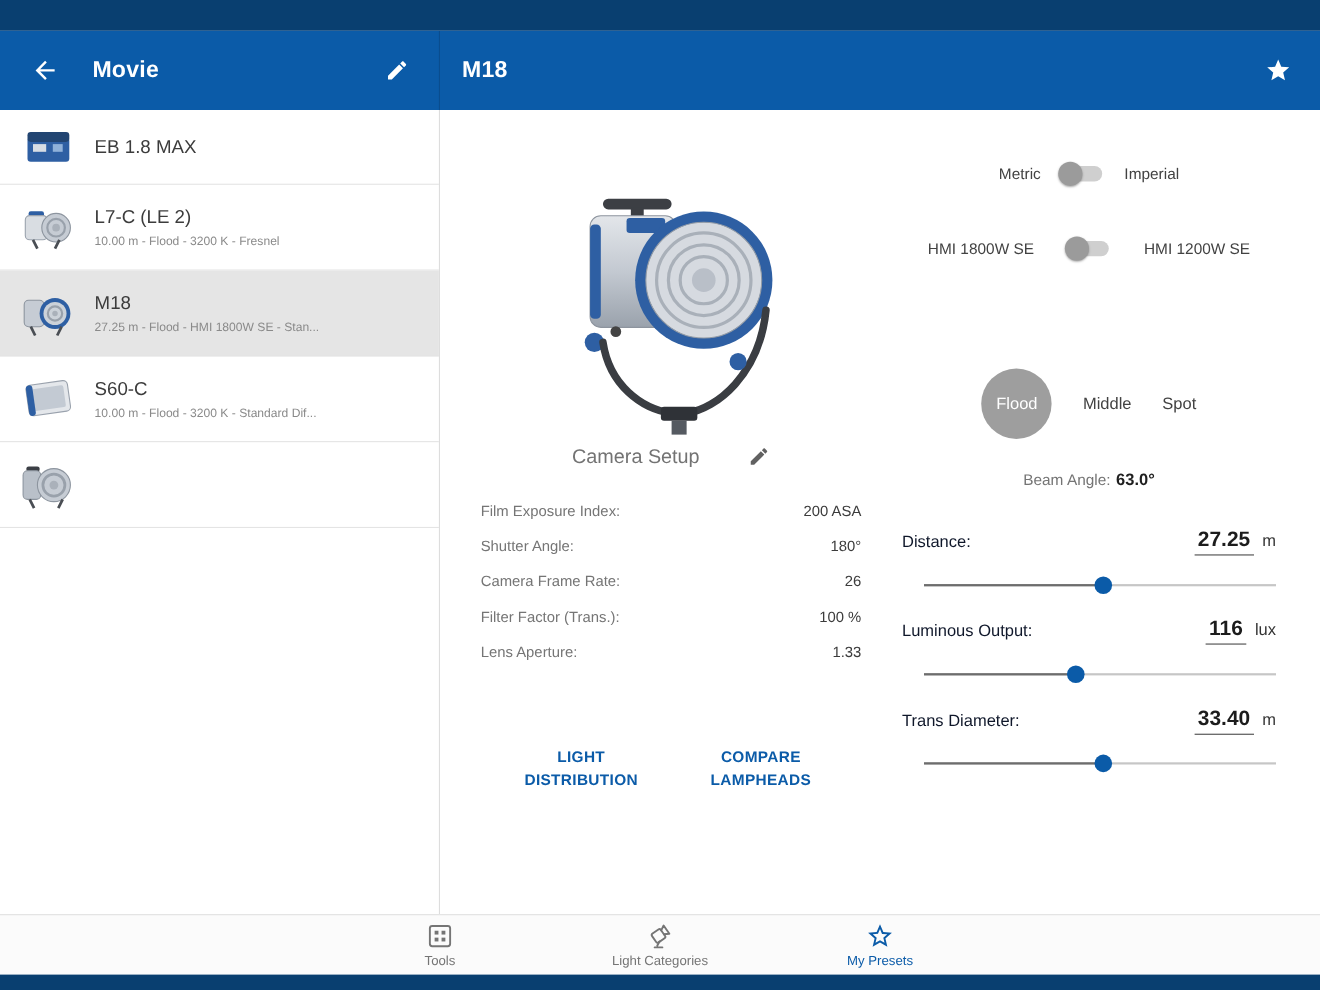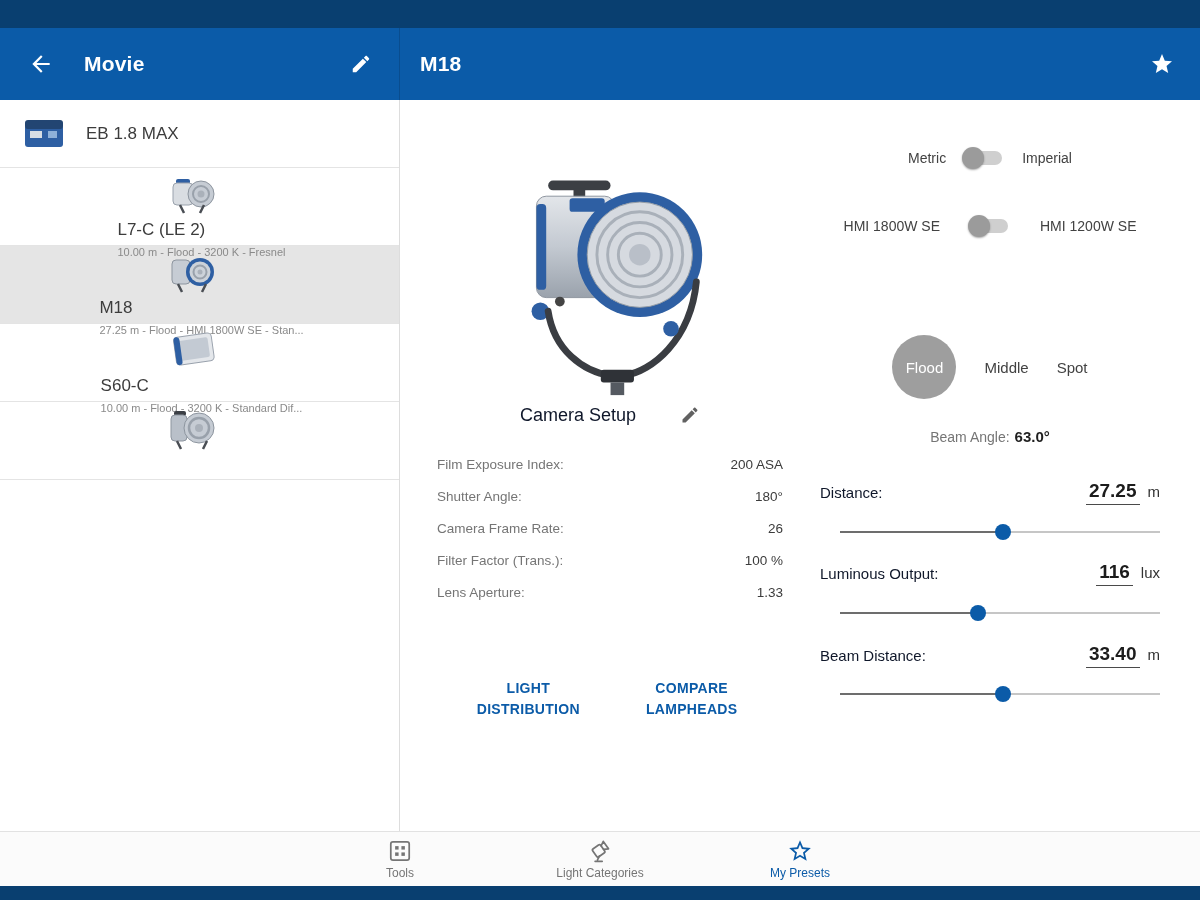--- a/index.html
+++ b/index.html
@@ -13,21 +13,21 @@
   .icon-btn{display:flex;align-items:center;justify-content:center;cursor:pointer;}
   .back-btn{margin-left:28px;}
   .bar-title{font-size:21px;font-weight:bold;margin-left:30px;letter-spacing:.2px;}
   .left .edit-btn{position:absolute;right:28px;}
   .right .bar-title{margin-left:20px;}
   .right .star-btn{position:absolute;right:26px;}
   
   .sidebar{position:absolute;top:100px;left:0;width:400px;bottom:68px;background:#fff;border-right:1px solid #ddd;box-sizing:border-box;}
   .list-item{display:flex;align-items:center;padding:0 14px 0 18px;border-bottom:1px solid #e4e4e4;box-sizing:border-box;cursor:pointer;}
   .list-item.short{height:68px;}
-  .list-item.tall{height:78px;flex-direction:column;}
+  .list-item.tall{height:78px;}
   .list-item.selected{background:#e5e5e5;}
   .thumb{width:52px;height:46px;flex:0 0 52px;margin-right:16px;}
   .li-text{display:flex;flex-direction:column;min-width:0;}
   .li-title{font-size:17px;color:#3c3c3c;}
   .li-sub{font-size:11px;color:#8a8a8a;margin-top:6px;white-space:nowrap;}
   
   .main{position:absolute;left:400px;top:100px;width:800px;bottom:68px;background:#fff;}
   .hero{position:absolute;left:115px;top:62px;width:195px;height:240px;}
   .row-units{position:absolute;top:44px;left:420px;width:340px;height:28px;display:flex;align-items:center;justify-content:center;gap:16px;}
   .row-lamp{position:absolute;top:112px;left:420px;width:340px;height:28px;display:flex;align-items:center;justify-content:center;gap:28px;}
@@ -46,21 +46,21 @@
   .param-row{position:absolute;left:420px;width:340px;height:30px;display:flex;justify-content:space-between;align-items:center;}
   .param-label{font-size:15px;color:#0f172a;}
   .field-val{display:flex;align-items:baseline;}
   .field-val .num{font-size:19px;font-weight:bold;color:#1c1c1c;border-bottom:1px solid #4a4a4a;padding:0 3px 2px;}
   .field-val .unit{font-size:15px;color:#333;margin-left:8px;}
   .slider{position:absolute;left:440px;width:320px;height:16px;cursor:pointer;}
   .sl-track{position:absolute;left:0;right:0;top:7px;height:2px;background:#c6c6c6;}
   .sl-fill{position:absolute;left:0;top:7px;height:2px;background:#6d6d6d;}
   .sl-thumb{position:absolute;top:0;width:16px;height:16px;margin-left:-8px;border-radius:50%;background:#0b5ba8;}
   .camera-title{position:absolute;top:300px;left:30px;width:360px;height:30px;display:flex;align-items:center;justify-content:center;}
-  .camera-title .ct-text{font-size:18px;color:#0f172a;}
+  .camera-title .ct-text{font-size:18px;color:#737373;}
   .camera-title .edit-small{margin-left:44px;display:flex;cursor:pointer;}
   .camera-rows{position:absolute;top:348px;left:37px;width:346px;}
   .cam-row{height:32px;display:flex;justify-content:space-between;align-items:center;}
   .cam-label{font-size:13.5px;color:#757575;}
   .cam-value{font-size:13.5px;color:#3c3c3c;}
   .actions{position:absolute;top:578px;left:30px;width:360px;display:flex;justify-content:space-evenly;}
   .action-btn{width:130px;font-size:14px;font-weight:bold;color:#0b5ba8;text-align:center;line-height:21px;letter-spacing:.3px;cursor:pointer;}
   
   .tab-bar{position:absolute;left:0;right:0;bottom:14px;height:54px;background:#fbfbfb;border-top:1px solid #e2e2e2;}
   .tabs{position:absolute;left:300px;width:600px;top:0;bottom:0;display:flex;}
@@ -250,21 +250,21 @@
         <span class="unit">lux</span>
       </span>
     </div>
     <div class="slider" style="top:505px;">
       <span class="sl-track"></span>
       <span class="sl-fill" style="width: 43%;"></span>
       <span class="sl-thumb" style="left: 43%;"></span>
     </div>
 
     <div class="param-row" style="top:540px;">
-      <span class="param-label">Beam Distance:</span>
+      <span class="param-label">Trans Diameter:</span>
       <span class="field-val">
         <span class="num">33.40</span>
         <span class="unit">m</span>
       </span>
     </div>
     <div class="slider" style="top:586px;">
       <span class="sl-track"></span>
       <span class="sl-fill" style="width: 51%;"></span>
       <span class="sl-thumb" style="left: 51%;"></span>
     </div>

